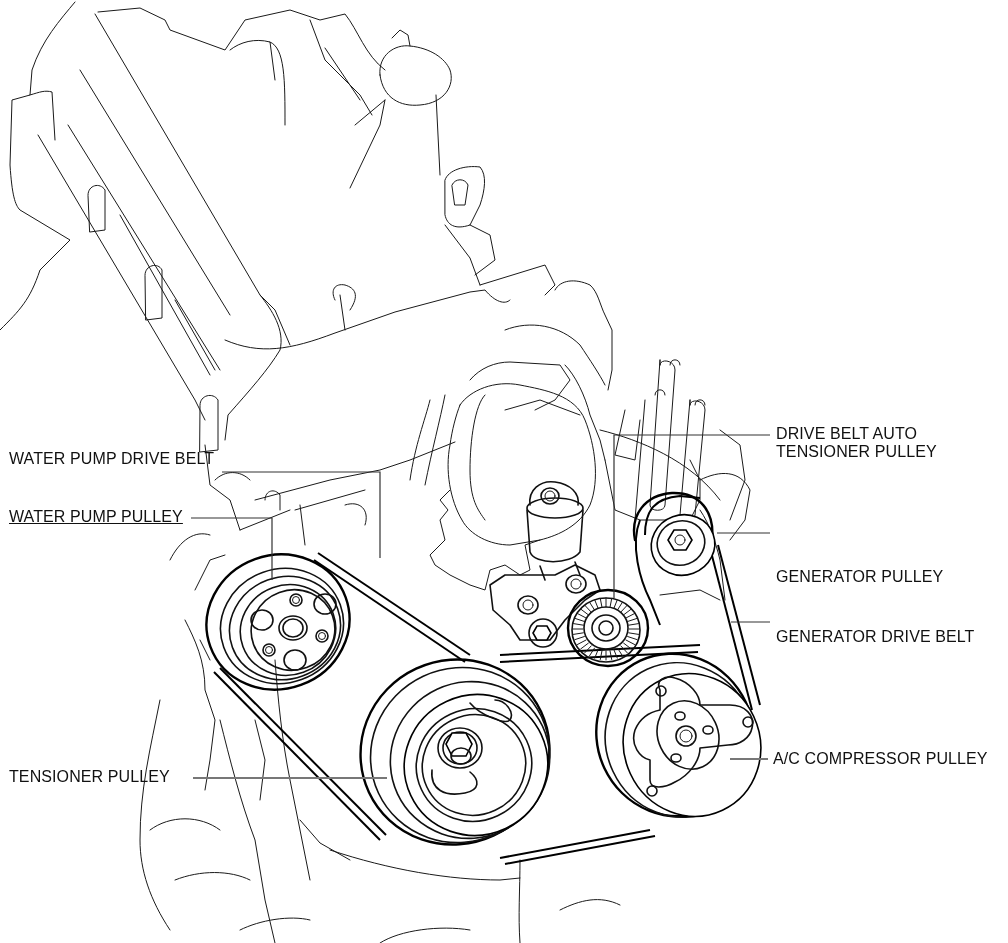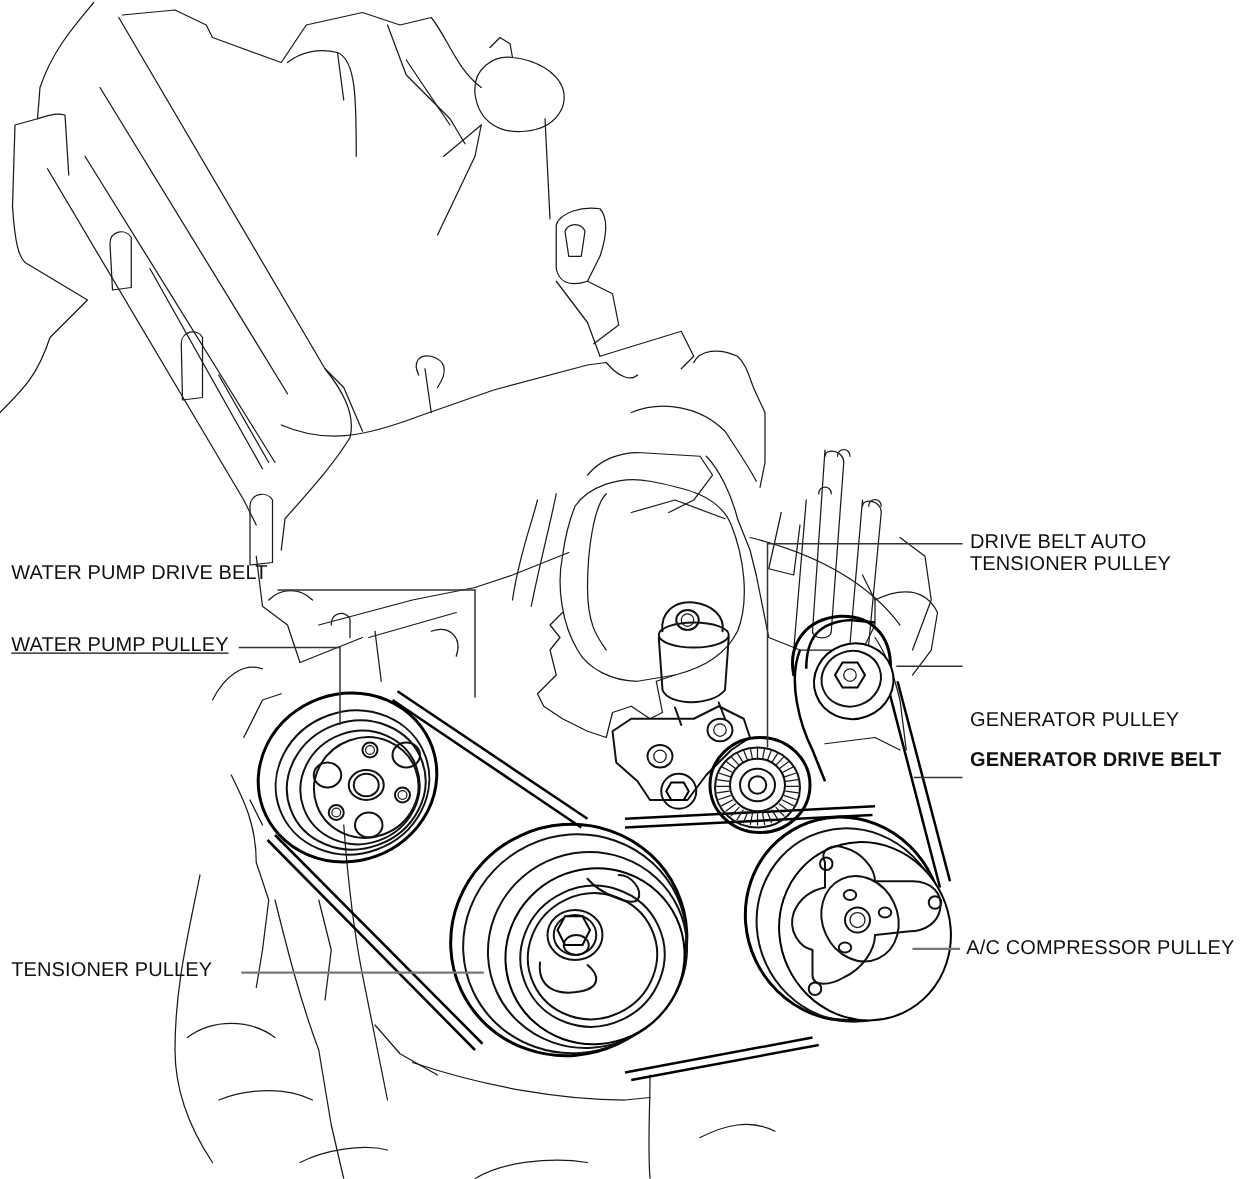--- a/index.html
+++ b/index.html
@@ -286,14 +286,14 @@
     <line class="leader-gray" x1="730" y1="759" x2="768" y2="759"></line>
   </g>
 </svg>
 
 <div class="label" style="left:9px; top:450px;">WATER PUMP DRIVE BELT</div>
 <div class="label" style="left:9px; top:508px;text-decoration:underline;">WATER PUMP PULLEY</div>
 <div class="label" style="left:9px; top:768px;">TENSIONER PULLEY</div>
 <div class="label" style="left:776px; top:425px;">DRIVE BELT AUTO</div>
 <div class="label" style="left:776px; top:443px;">TENSIONER PULLEY</div>
 <div class="label" style="left:776px; top:524px;margin-top:44px;">GENERATOR PULLEY</div>
-<div class="label" style="left:776px; top:600px;font-weight:bold;">GENERATOR DRIVE BELT</div>
+<div class="label" style="left:776px; top:628px;">GENERATOR DRIVE BELT</div>
 <div class="label" style="left:773px; top:750px;text-align:right;">A/C COMPRESSOR PULLEY</div>
 
 </body></html>

